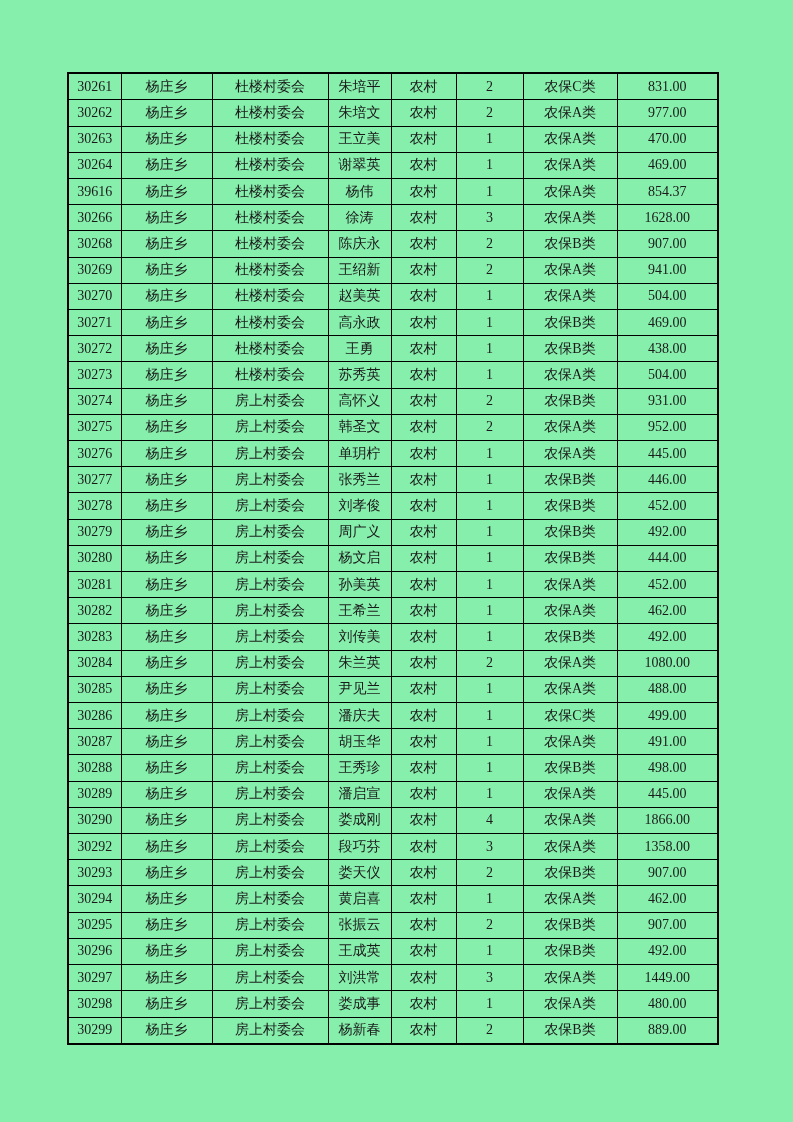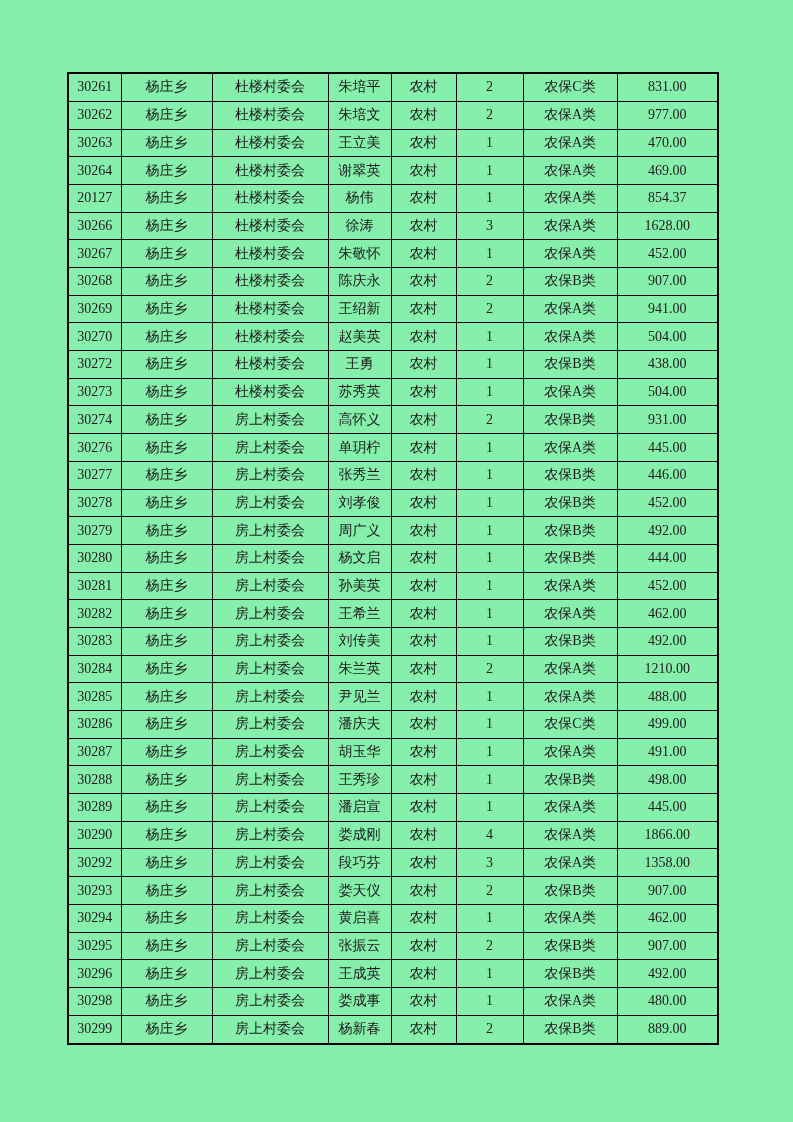--- a/index.html
+++ b/index.html
@@ -95,198 +95,208 @@
           <td>30264</td>
           <td>杨庄乡</td>
           <td>杜楼村委会</td>
           <td>谢翠英</td>
           <td>农村</td>
           <td>1</td>
           <td>农保A类</td>
           <td>469.00</td>
         </tr>
         <tr>
-          <td>20127</td>
+          <td>39616</td>
           <td>杨庄乡</td>
           <td>杜楼村委会</td>
           <td>杨伟</td>
           <td>农村</td>
           <td>1</td>
           <td>农保A类</td>
           <td>854.37</td>
         </tr>
         <tr>
           <td>30266</td>
           <td>杨庄乡</td>
           <td>杜楼村委会</td>
           <td>徐涛</td>
           <td>农村</td>
           <td>3</td>
           <td>农保A类</td>
           <td>1628.00</td>
         </tr>
         <tr>
-          <td>30267</td>
-          <td>杨庄乡</td>
-          <td>杜楼村委会</td>
-          <td>朱敬怀</td>
-          <td>农村</td>
-          <td>1</td>
-          <td>农保A类</td>
+          <td>30268</td>
+          <td>杨庄乡</td>
+          <td>杜楼村委会</td>
+          <td>陈庆永</td>
+          <td>农村</td>
+          <td>2</td>
+          <td>农保B类</td>
+          <td>907.00</td>
+        </tr>
+        <tr>
+          <td>30269</td>
+          <td>杨庄乡</td>
+          <td>杜楼村委会</td>
+          <td>王绍新</td>
+          <td>农村</td>
+          <td>2</td>
+          <td>农保A类</td>
+          <td>941.00</td>
+        </tr>
+        <tr>
+          <td>30270</td>
+          <td>杨庄乡</td>
+          <td>杜楼村委会</td>
+          <td>赵美英</td>
+          <td>农村</td>
+          <td>1</td>
+          <td>农保A类</td>
+          <td>504.00</td>
+        </tr>
+        <tr>
+          <td>30271</td>
+          <td>杨庄乡</td>
+          <td>杜楼村委会</td>
+          <td>高永政</td>
+          <td>农村</td>
+          <td>1</td>
+          <td>农保B类</td>
+          <td>469.00</td>
+        </tr>
+        <tr>
+          <td>30272</td>
+          <td>杨庄乡</td>
+          <td>杜楼村委会</td>
+          <td>王勇</td>
+          <td>农村</td>
+          <td>1</td>
+          <td>农保B类</td>
+          <td>438.00</td>
+        </tr>
+        <tr>
+          <td>30273</td>
+          <td>杨庄乡</td>
+          <td>杜楼村委会</td>
+          <td>苏秀英</td>
+          <td>农村</td>
+          <td>1</td>
+          <td>农保A类</td>
+          <td>504.00</td>
+        </tr>
+        <tr>
+          <td>30274</td>
+          <td>杨庄乡</td>
+          <td>房上村委会</td>
+          <td>高怀义</td>
+          <td>农村</td>
+          <td>2</td>
+          <td>农保B类</td>
+          <td>931.00</td>
+        </tr>
+        <tr>
+          <td>30275</td>
+          <td>杨庄乡</td>
+          <td>房上村委会</td>
+          <td>韩圣文</td>
+          <td>农村</td>
+          <td>2</td>
+          <td>农保A类</td>
+          <td>952.00</td>
+        </tr>
+        <tr>
+          <td>30276</td>
+          <td>杨庄乡</td>
+          <td>房上村委会</td>
+          <td>单玥柠</td>
+          <td>农村</td>
+          <td>1</td>
+          <td>农保A类</td>
+          <td>445.00</td>
+        </tr>
+        <tr>
+          <td>30277</td>
+          <td>杨庄乡</td>
+          <td>房上村委会</td>
+          <td>张秀兰</td>
+          <td>农村</td>
+          <td>1</td>
+          <td>农保B类</td>
+          <td>446.00</td>
+        </tr>
+        <tr>
+          <td>30278</td>
+          <td>杨庄乡</td>
+          <td>房上村委会</td>
+          <td>刘孝俊</td>
+          <td>农村</td>
+          <td>1</td>
+          <td>农保B类</td>
           <td>452.00</td>
         </tr>
         <tr>
-          <td>30268</td>
-          <td>杨庄乡</td>
-          <td>杜楼村委会</td>
-          <td>陈庆永</td>
-          <td>农村</td>
-          <td>2</td>
-          <td>农保B类</td>
-          <td>907.00</td>
-        </tr>
-        <tr>
-          <td>30269</td>
-          <td>杨庄乡</td>
-          <td>杜楼村委会</td>
-          <td>王绍新</td>
-          <td>农村</td>
-          <td>2</td>
-          <td>农保A类</td>
-          <td>941.00</td>
-        </tr>
-        <tr>
-          <td>30270</td>
-          <td>杨庄乡</td>
-          <td>杜楼村委会</td>
-          <td>赵美英</td>
-          <td>农村</td>
-          <td>1</td>
-          <td>农保A类</td>
-          <td>504.00</td>
-        </tr>
-        <tr>
-          <td>30272</td>
-          <td>杨庄乡</td>
-          <td>杜楼村委会</td>
-          <td>王勇</td>
-          <td>农村</td>
-          <td>1</td>
-          <td>农保B类</td>
-          <td>438.00</td>
-        </tr>
-        <tr>
-          <td>30273</td>
-          <td>杨庄乡</td>
-          <td>杜楼村委会</td>
-          <td>苏秀英</td>
-          <td>农村</td>
-          <td>1</td>
-          <td>农保A类</td>
-          <td>504.00</td>
-        </tr>
-        <tr>
-          <td>30274</td>
-          <td>杨庄乡</td>
-          <td>房上村委会</td>
-          <td>高怀义</td>
-          <td>农村</td>
-          <td>2</td>
-          <td>农保B类</td>
-          <td>931.00</td>
-        </tr>
-        <tr>
-          <td>30276</td>
-          <td>杨庄乡</td>
-          <td>房上村委会</td>
-          <td>单玥柠</td>
-          <td>农村</td>
-          <td>1</td>
-          <td>农保A类</td>
-          <td>445.00</td>
-        </tr>
-        <tr>
-          <td>30277</td>
-          <td>杨庄乡</td>
-          <td>房上村委会</td>
-          <td>张秀兰</td>
-          <td>农村</td>
-          <td>1</td>
-          <td>农保B类</td>
-          <td>446.00</td>
-        </tr>
-        <tr>
-          <td>30278</td>
-          <td>杨庄乡</td>
-          <td>房上村委会</td>
-          <td>刘孝俊</td>
-          <td>农村</td>
-          <td>1</td>
-          <td>农保B类</td>
+          <td>30279</td>
+          <td>杨庄乡</td>
+          <td>房上村委会</td>
+          <td>周广义</td>
+          <td>农村</td>
+          <td>1</td>
+          <td>农保B类</td>
+          <td>492.00</td>
+        </tr>
+        <tr>
+          <td>30280</td>
+          <td>杨庄乡</td>
+          <td>房上村委会</td>
+          <td>杨文启</td>
+          <td>农村</td>
+          <td>1</td>
+          <td>农保B类</td>
+          <td>444.00</td>
+        </tr>
+        <tr>
+          <td>30281</td>
+          <td>杨庄乡</td>
+          <td>房上村委会</td>
+          <td>孙美英</td>
+          <td>农村</td>
+          <td>1</td>
+          <td>农保A类</td>
           <td>452.00</td>
         </tr>
         <tr>
-          <td>30279</td>
-          <td>杨庄乡</td>
-          <td>房上村委会</td>
-          <td>周广义</td>
+          <td>30282</td>
+          <td>杨庄乡</td>
+          <td>房上村委会</td>
+          <td>王希兰</td>
+          <td>农村</td>
+          <td>1</td>
+          <td>农保A类</td>
+          <td>462.00</td>
+        </tr>
+        <tr>
+          <td>30283</td>
+          <td>杨庄乡</td>
+          <td>房上村委会</td>
+          <td>刘传美</td>
           <td>农村</td>
           <td>1</td>
           <td>农保B类</td>
           <td>492.00</td>
         </tr>
         <tr>
-          <td>30280</td>
-          <td>杨庄乡</td>
-          <td>房上村委会</td>
-          <td>杨文启</td>
-          <td>农村</td>
-          <td>1</td>
-          <td>农保B类</td>
-          <td>444.00</td>
-        </tr>
-        <tr>
-          <td>30281</td>
-          <td>杨庄乡</td>
-          <td>房上村委会</td>
-          <td>孙美英</td>
-          <td>农村</td>
-          <td>1</td>
-          <td>农保A类</td>
-          <td>452.00</td>
-        </tr>
-        <tr>
-          <td>30282</td>
-          <td>杨庄乡</td>
-          <td>房上村委会</td>
-          <td>王希兰</td>
-          <td>农村</td>
-          <td>1</td>
-          <td>农保A类</td>
-          <td>462.00</td>
-        </tr>
-        <tr>
-          <td>30283</td>
-          <td>杨庄乡</td>
-          <td>房上村委会</td>
-          <td>刘传美</td>
-          <td>农村</td>
-          <td>1</td>
-          <td>农保B类</td>
-          <td>492.00</td>
-        </tr>
-        <tr>
           <td>30284</td>
           <td>杨庄乡</td>
           <td>房上村委会</td>
           <td>朱兰英</td>
           <td>农村</td>
           <td>2</td>
           <td>农保A类</td>
-          <td>1210.00</td>
+          <td>1080.00</td>
         </tr>
         <tr>
           <td>30285</td>
           <td>杨庄乡</td>
           <td>房上村委会</td>
           <td>尹见兰</td>
           <td>农村</td>
           <td>1</td>
           <td>农保A类</td>
           <td>488.00</td>
@@ -383,20 +393,30 @@
         </tr>
         <tr>
           <td>30296</td>
           <td>杨庄乡</td>
           <td>房上村委会</td>
           <td>王成英</td>
           <td>农村</td>
           <td>1</td>
           <td>农保B类</td>
           <td>492.00</td>
+        </tr>
+        <tr>
+          <td>30297</td>
+          <td>杨庄乡</td>
+          <td>房上村委会</td>
+          <td>刘洪常</td>
+          <td>农村</td>
+          <td>3</td>
+          <td>农保A类</td>
+          <td>1449.00</td>
         </tr>
         <tr>
           <td>30298</td>
           <td>杨庄乡</td>
           <td>房上村委会</td>
           <td>娄成事</td>
           <td>农村</td>
           <td>1</td>
           <td>农保A类</td>
           <td>480.00</td>

